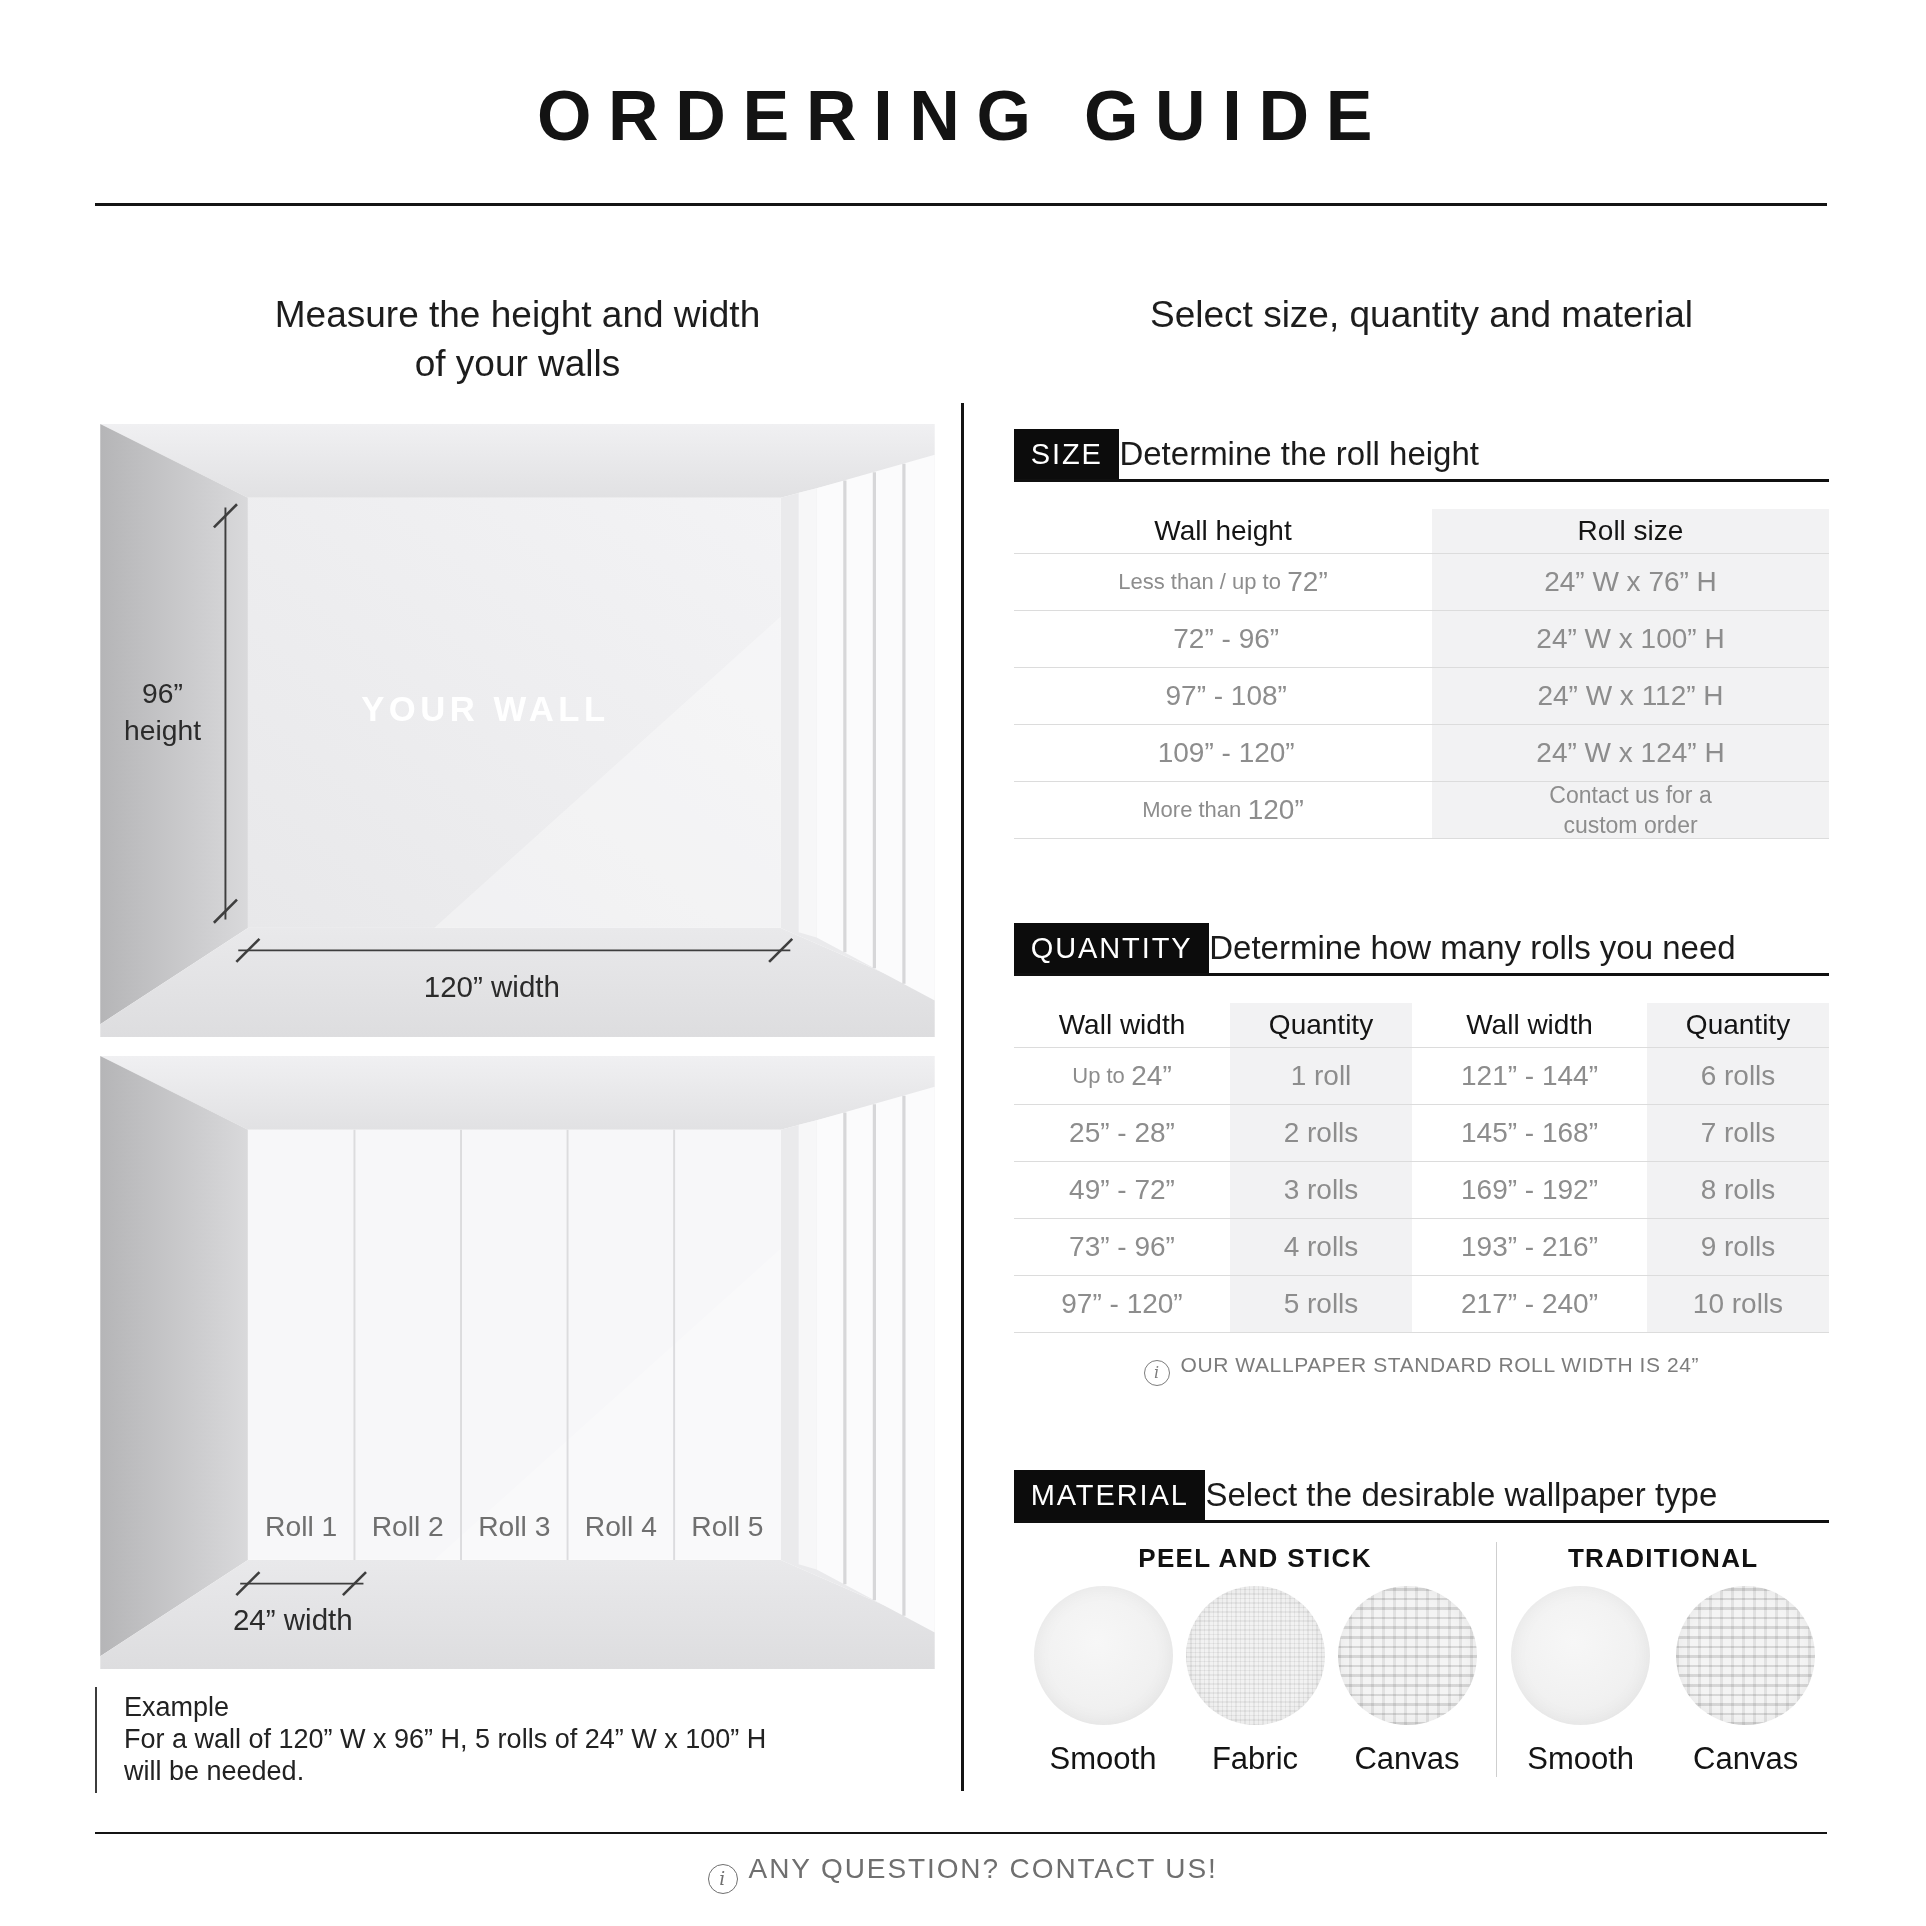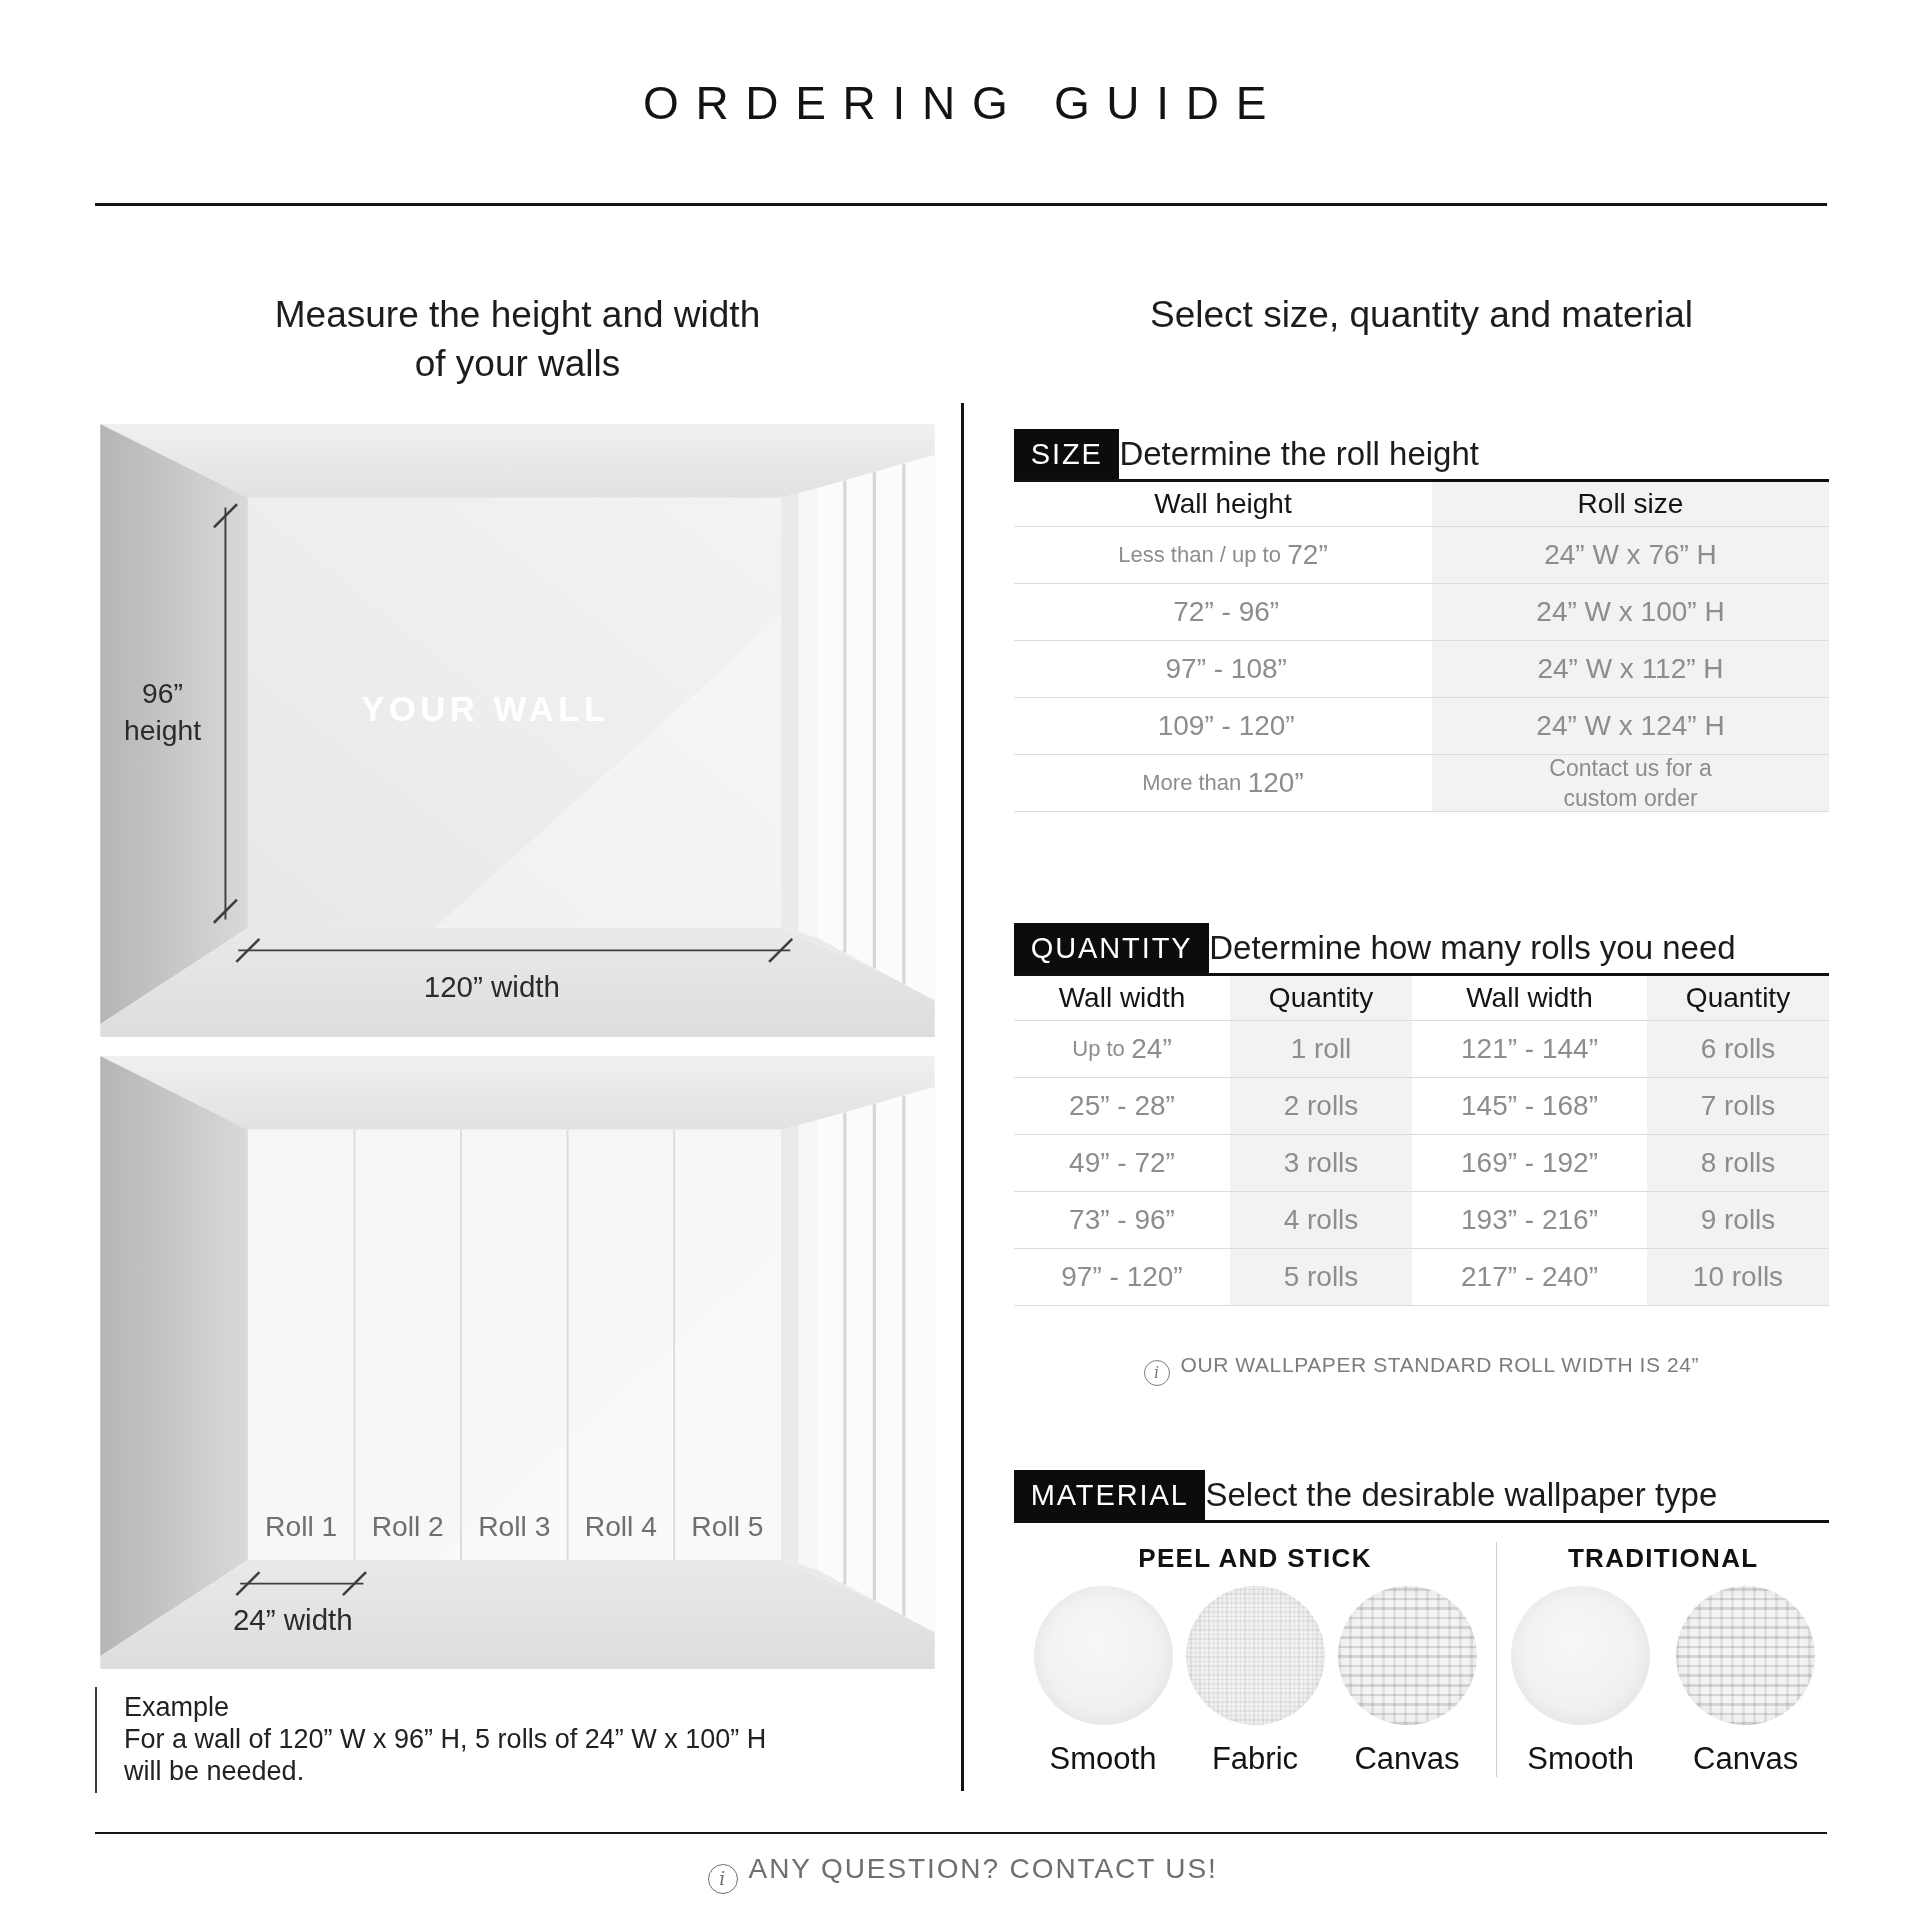--- a/index.html
+++ b/index.html
@@ -1,22 +1,22 @@
 <!DOCTYPE html>
 <html style="font-size:10.3px"><head>
 <meta charset="utf-8">
 <style>
   html,body{margin:0;padding:0;background:#ffffff;}
   .canvas{position:relative;width:1926px;height:1926px;background:#ffffff;overflow:hidden;
           font-family:"Liberation Sans",sans-serif;color:#161616;}
   .abs{position:absolute;}
 
   
-  .title{top:76px;left:0;width:1926px;text-align:center;font-size:46px;letter-spacing:16.7px;
-         color:#131313;font-weight:400;}
+  .title{top:76px;left:0;width:1926px;text-align:center;font-size:70px;letter-spacing:16.7px;
+         color:#131313;font-weight:700;}
   .rule{background:#141414;height:2.6px;}
   .title-rule{top:203px;left:95px;width:1732px;}
   .footer-rule{top:1832px;left:95px;width:1732px;height:1.9px;}
   .v-divider{top:403px;left:961px;width:2.6px;height:1388px;background:#141414;}
 
   
   .col-heading{font-size:37px;line-height:49px;color:#1d1d1d;text-align:center;}
   .left-heading{top:290px;left:100px;width:835px;}
   .right-heading{top:290px;left:1014px;width:815px;}
 
@@ -34,21 +34,21 @@
   .section{left:1014px;width:815px;}
   .sec-size{top:429px;}
   .sec-qty{top:923px;}
   .sec-mat{top:1470px;}
   .sec-head{display:flex;align-items:stretch;border-bottom:3.2px solid #101010;}
   .badge{background:#0c0c0c;color:#ffffff;font-size:29px;letter-spacing:1.9px;
          display:flex;align-items:center;padding:0 16.7px;height:50px;}
   .sec-title{font-size:33px;color:#1b1b1b;display:flex;align-items:center;height:50px;}
 
   
-  .tbl{display:grid;}
+  .tbl{display:grid;margin-top:27px;}
   .size-tbl{grid-template-columns:418px 397px;}
   .qty-tbl{grid-template-columns:216px 182px 235px 182px;}
   .c{display:flex;align-items:center;justify-content:center;height:56px;
      font-size:28px;color:#8d8d8d;gap:6.4px;}
   .c .pfx{font-size:22px;}
   .c.hd{height:44px;font-size:28px;color:#141414;}
   .gray{background:#f2f2f3;}
   .bt{border-top:1.3px solid #dcdcdc;}
   .bb{border-bottom:1.3px solid #dcdcdc;}
   .two-line{flex-direction:column;gap:1.3px;font-size:23px;line-height:28px;}

